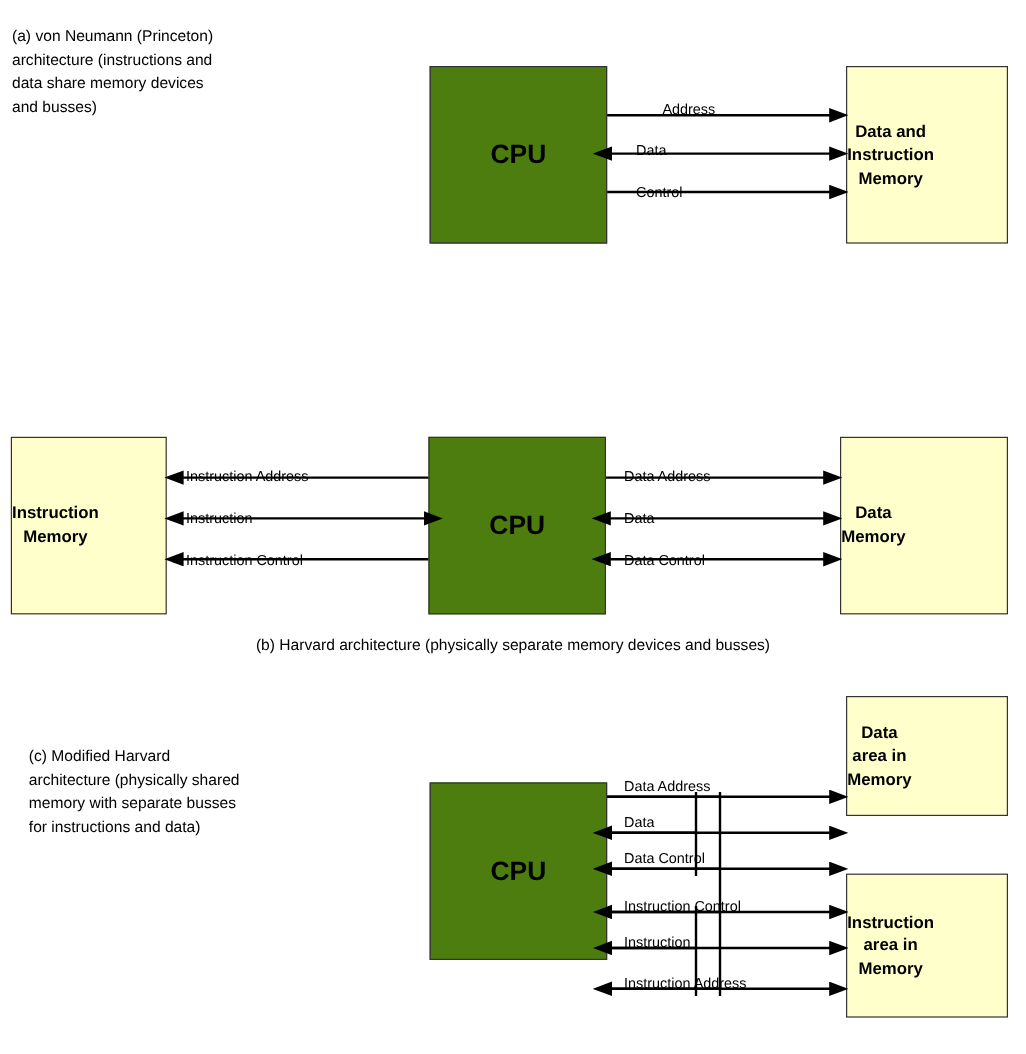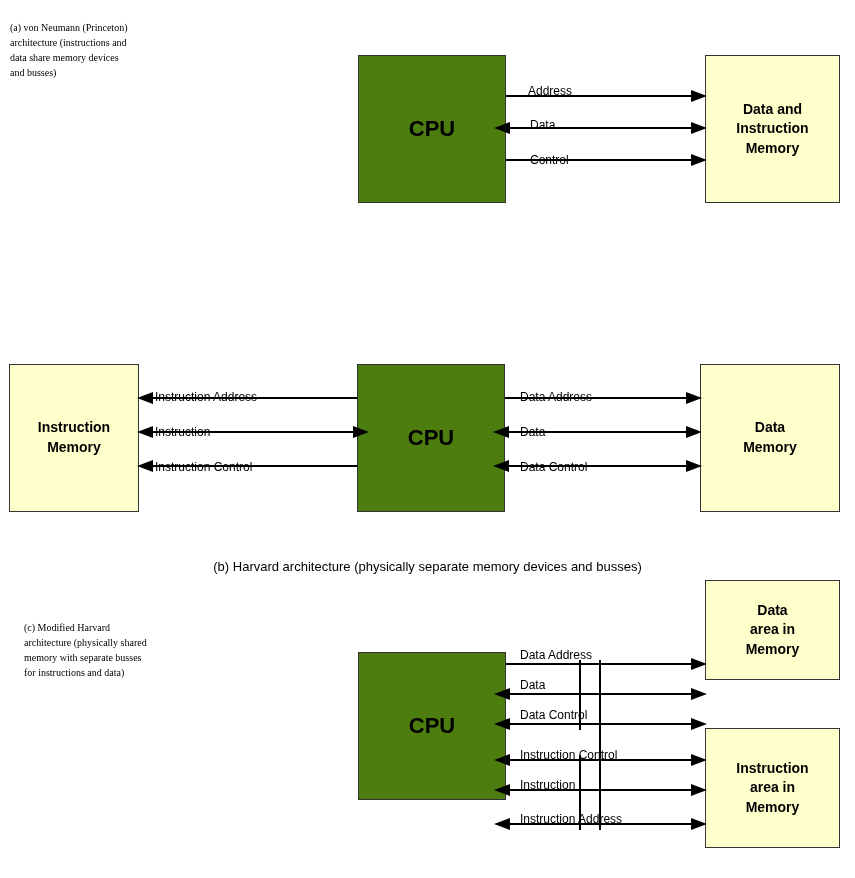--- a/index.html
+++ b/index.html
@@ -24,21 +24,20 @@
       font-size: 22px;
       font-weight: bold;
     }
 
     .mem-box {
       position: absolute;
       background: #ffffcc;
       border: 1.5px solid #333;
       display: flex;
       align-items: center;
-      justify-content: center;
       font-size: 14px;
       font-weight: bold;
       text-align: center;
       line-height: 1.4;
     }
 
     
     .arrows-svg {
       position: absolute;
       top: 0;
@@ -52,24 +51,23 @@
     .arrow-label {
       position: absolute;
       font-size: 12px;
       color: #000;
       white-space: nowrap;
     }
 
     
     .section-text {
       position: absolute;
-      font-size: 10px;
+      font-size: 13px;
       color: #000;
       line-height: 1.5;
-      font-family: Liberation Serif, serif;
     }
 
     .section-caption {
       position: absolute;
       font-size: 13px;
       color: #000;
       text-align: center;
     }
   </style>
 </head>
@@ -83,21 +81,21 @@
 <div class="cpu-box" style="left:358px; top:55px; width:148px; height:148px;">
   <span>CPU</span>
 </div>
 
 <div class="mem-box" style="left:705px; top:55px; width:135px; height:148px;">
   <span style="white-space:pre-line; text-align:center;">Data and
 Instruction
 Memory</span>
 </div>
 
-<div class="arrow-label" style="left:528px; top:84px;">Address</div>
+<div class="arrow-label" style="left:552px; top:84px;">Address</div>
 <div class="arrow-label" style="left:530px; top:118px;">Data</div>
 <div class="arrow-label" style="left:530px; top:153px;">Control</div>
 
 <div class="mem-box" style="left:9px; top:364px; width:130px; height:148px;">
   <span style="white-space:pre-line; text-align:center;">Instruction
 Memory</span>
 </div>
 
 <div class="cpu-box" style="left:357px; top:364px; width:148px; height:148px;">
   <span>CPU</span>
@@ -109,21 +107,21 @@
 </div>
 
 <div class="arrow-label" style="left:155px; top:390px;">Instruction Address</div>
 <div class="arrow-label" style="left:155px; top:425px;">Instruction</div>
 <div class="arrow-label" style="left:155px; top:460px;">Instruction Control</div>
 
 <div class="arrow-label" style="left:520px; top:390px;">Data Address</div>
 <div class="arrow-label" style="left:520px; top:425px;">Data</div>
 <div class="arrow-label" style="left:520px; top:460px;">Data Control</div>
 
-<div class="section-caption" style="left:10px; top:559px; width:835px;">(b) Harvard architecture (physically separate memory devices and busses)</div>
+<div class="section-caption" style="left:10px; top:530px; width:835px;">(b) Harvard architecture (physically separate memory devices and busses)</div>
 
 <div class="section-text" style="left: 24px; top: 620px; width: 200px; white-space: pre-line;">(c) Modified Harvard
 architecture (physically shared
 memory with separate busses
 for instructions and data)</div>
 
 <div class="cpu-box" style="left:358px; top:652px; width:148px; height:148px;">
   <span>CPU</span>
 </div>
 

